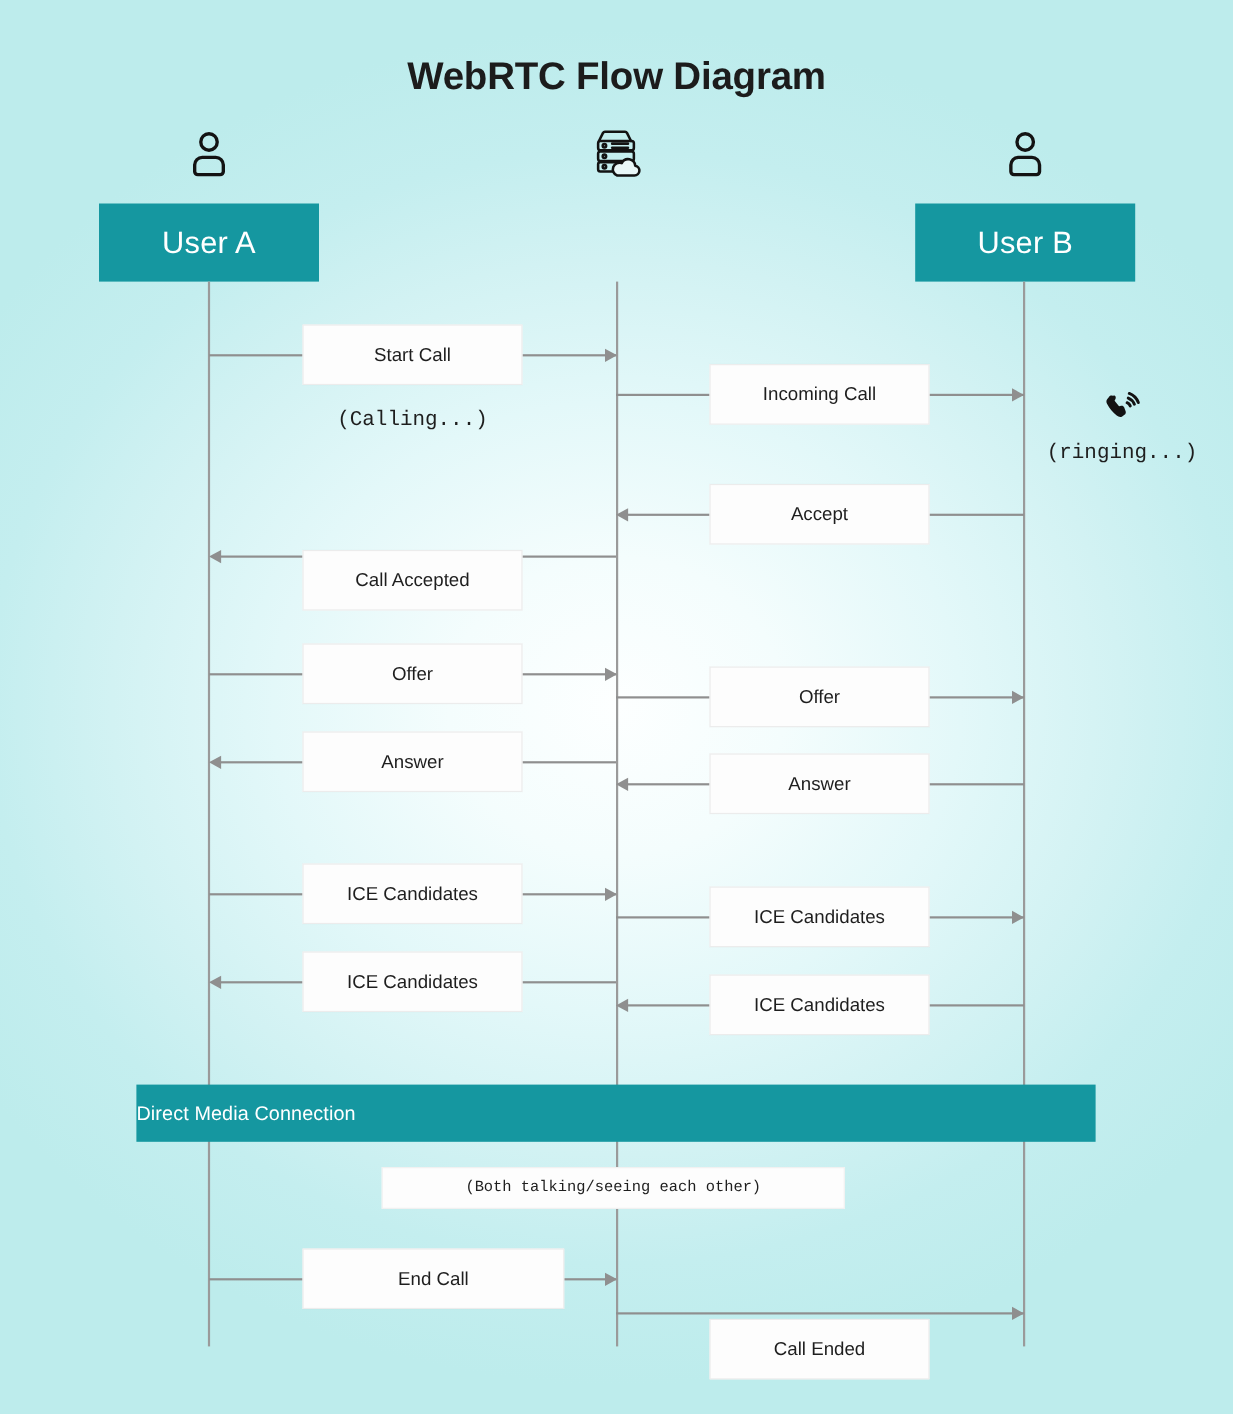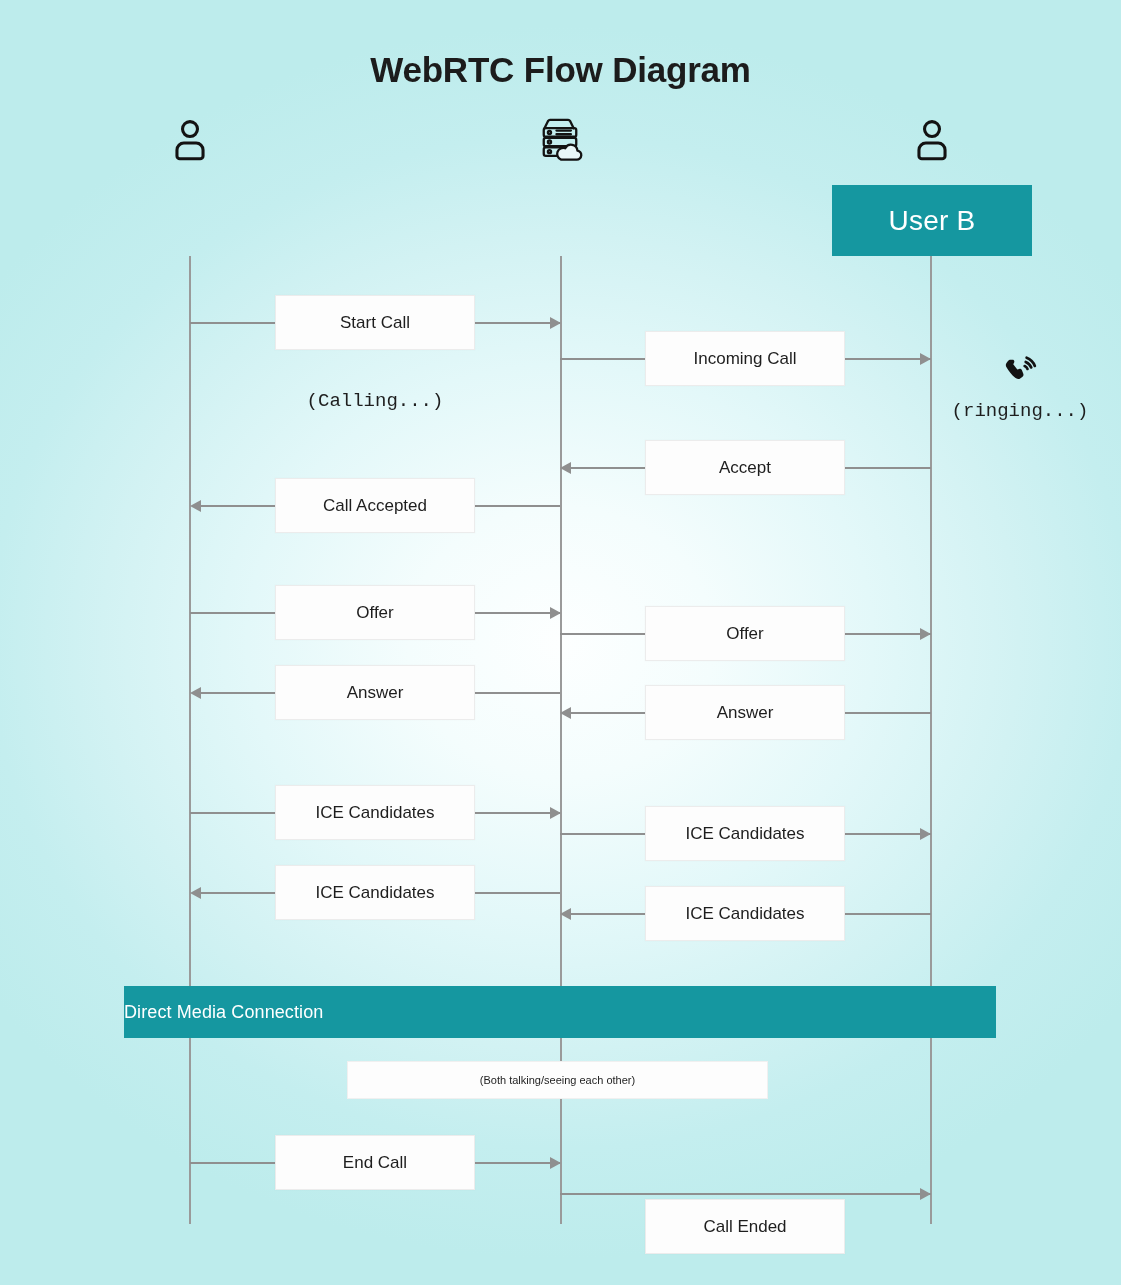--- a/index.html
+++ b/index.html
@@ -139,22 +139,23 @@
   }
 
   
   #both-note {
     position: absolute;
     background: #fdfdfd;
     border: 1px solid #f0f0f0;
     display: flex;
     align-items: center;
     justify-content: center;
-    font-size: 11px;
+    font-size: 14px;
     color: #1e1e1e;
+    font-family: Liberation Mono, monospace;
   }
 </style>
 </head>
 <body>
 
 <div id="canvas">
 
   <div id="title">WebRTC Flow Diagram</div>
 
   <div class="actor-icon" style="left:162px; top:116px;">
@@ -179,35 +180,38 @@
     </svg>
   </div>
 
   <div class="actor-icon" style="left:904px; top:116px;">
     <svg width="46" height="46" viewBox="0 0 24 24" fill="none" stroke="#131313" stroke-width="1.6" stroke-linecap="round" stroke-linejoin="round">
       <circle cx="12" cy="6.3" r="3.9"></circle>
       <path d="M5.2 20.3v-3.1a3.6 3.6 0 0 1 3.6-3.6h6.4a3.6 3.6 0 0 1 3.6 3.6v3.1a1.5 1.5 0 0 1-1.5 1.5H6.7a1.5 1.5 0 0 1-1.5-1.5z"></path>
     </svg>
   </div>
 
+  <div class="actor-box" style="left:90px; top:185px; width:200px;">
+    <span>User A</span>
+  </div>
   <div class="actor-box" style="left:832px; top:185px; width:200px;">
     <span>User B</span>
   </div>
 
   <div class="lifeline" style="left:189px; top:256px; height:968px;"></div>
   <div class="lifeline" style="left:560px; top:256px; height:968px;"></div>
   <div class="lifeline" style="left:930px; top:256px; height:968px;"></div>
 
   <div class="arrow-line" style="left:190px; top:322px; width:370px;"></div>
   <div class="arrow-head right" style="left:550px; top:317px;"></div>
   <div class="msg-box" style="left:275px; top:295px; width:200px;">
     <span>Start Call</span>
   </div>
 
-  <div class="mono-note" style="left:275px; top:390px; width:200px;">(Calling...)</div>
+  <div class="mono-note" style="left:275px; top:370px; width:200px;">(Calling...)</div>
 
   <div class="arrow-line" style="left:560px; top:358px; width:371px;"></div>
   <div class="arrow-head right" style="left:920px; top:353px;"></div>
   <div class="msg-box" style="left:645px; top:331px; width:200px;">
     <span>Incoming Call</span>
   </div>
 
   <div id="phone-ring-icon" style="left:998px; top:351px;">
     <svg width="36" height="36" viewBox="0 0 24 24" fill="none" stroke="#131313" stroke-width="1.8" stroke-linecap="round" stroke-linejoin="round">
       <path d="M6.3 3.2 c-.8-.3-1.7 0-2.2.7L3 5.3c-.6.8-.6 1.9 0 2.9 1.4 2.6 3.4 5 5.8 7 1.1.9 2.4 1.1 3.3.5l1.4-1c.7-.5 1-1.4.7-2.2l-.9-2.3c-.3-.7-1-1.1-1.8-.9l-1.3.3-2.7-3.4.6-1.2c.3-.7.1-1.5-.6-1.9z" fill="#131313" stroke="none"></path>
@@ -219,21 +223,21 @@
   <div class="mono-note" style="left:920px; top:400px; width:200px;text-align:center;">(ringing...)</div>
 
   <div class="arrow-line" style="left:570px; top:467px; width:361px;"></div>
   <div class="arrow-head left" style="left:560px; top:462px;"></div>
   <div class="msg-box" style="left:645px; top:440px; width:200px;">
     <span>Accept</span>
   </div>
 
   <div class="arrow-line" style="left:200px; top:505px; width:360px;"></div>
   <div class="arrow-head left" style="left:190px; top:500px;"></div>
-  <div class="msg-box" style="left:275px; top:478px; width:200px;">
+  <div class="msg-box" style="left:275px; top:500px; width:200px;">
     <span>Call Accepted</span>
   </div>
 
   <div class="arrow-line" style="left:190px; top:612px; width:370px;"></div>
   <div class="arrow-head right" style="left:550px; top:607px;"></div>
   <div class="msg-box" style="left:275px; top:585px; width:200px;">
     <span>Offer</span>
   </div>
 
   <div class="arrow-line" style="left:560px; top:633px; width:371px;"></div>
@@ -281,21 +285,21 @@
   <div id="media-bar" style="left:124px; top:986px; width:872px; height:52px;">
     <span>Direct Media Connection</span>
   </div>
 
   <div id="both-note" style="left:347px; top:1061px; width:421px; height:38px;">
     <span>(Both talking/seeing each other)</span>
   </div>
 
   <div class="arrow-line" style="left:190px; top:1162px; width:370px;"></div>
   <div class="arrow-head right" style="left:550px; top:1157px;"></div>
-  <div class="msg-box" style="left:275px; top:1135px; width:200px;">
+  <div class="msg-box" style="left:275px; top:1135px; width:238px;">
     <span>End Call</span>
   </div>
 
   <div class="arrow-line" style="left:560px; top:1193px; width:371px;"></div>
   <div class="arrow-head right" style="left:920px; top:1188px;"></div>
   <div class="msg-box" style="left:645px; top:1166px; width:200px;margin-top:33px;">
     <span>Call Ended</span>
   </div>
 
 </div>

